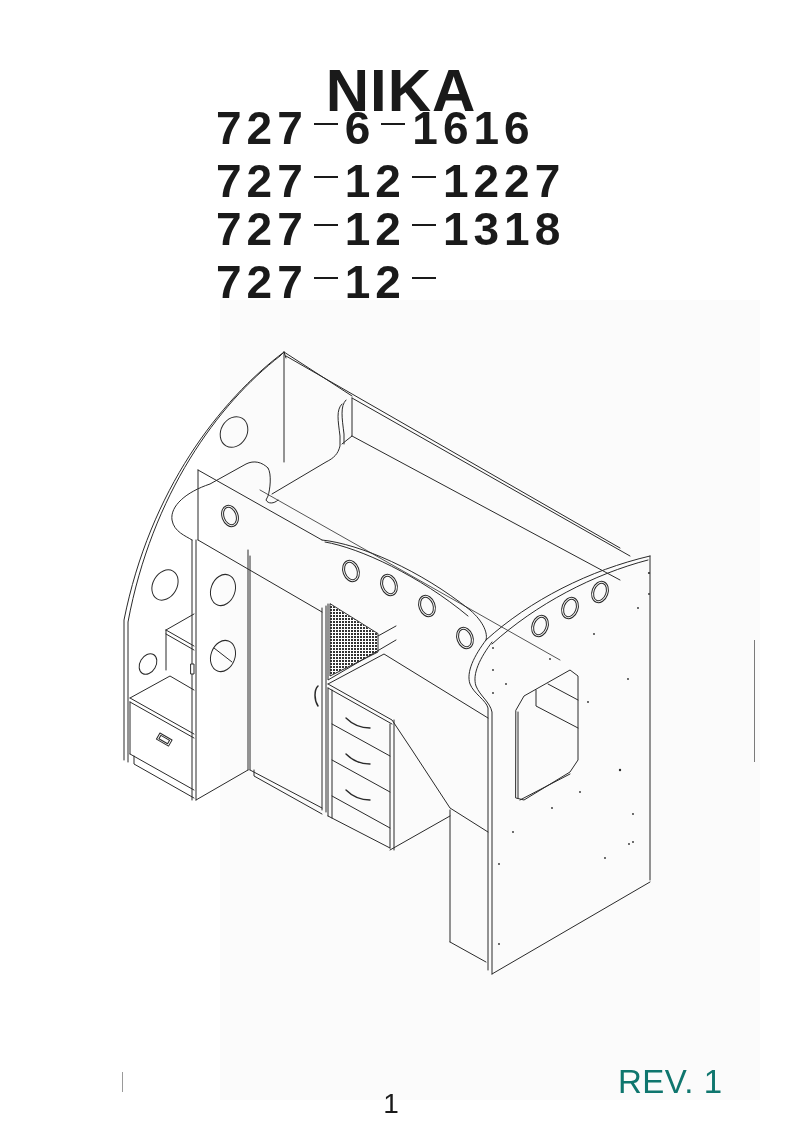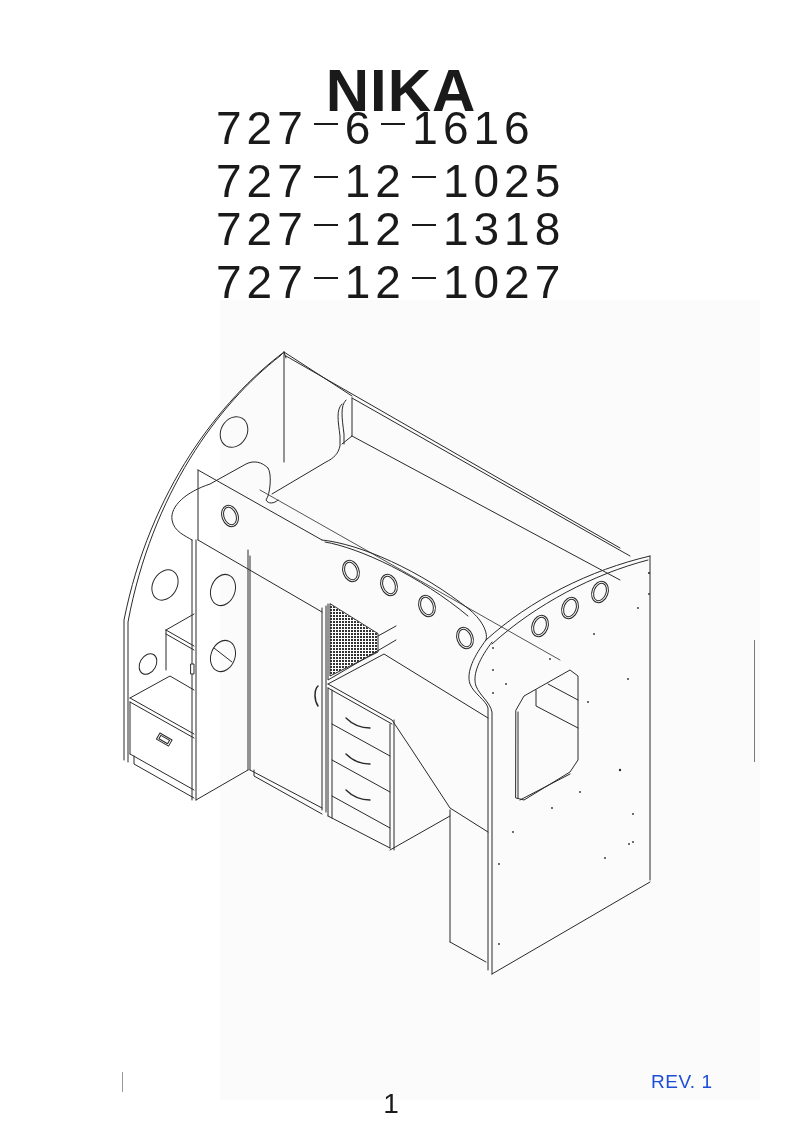--- a/index.html
+++ b/index.html
@@ -22,42 +22,42 @@
     font-weight: bold; font-size: 60px; letter-spacing: 1px;
     line-height: 70px;
     color: #1a1a1a;
   }
   .codes {
     position: absolute; left: 216px; top: 104px; width: 370px;
   }
   .code-row {
     display: flex; align-items: center;
     font-family: "Liberation Sans", sans-serif;
-    font-weight: normal; font-size: 46px; letter-spacing: 5px;
+    font-weight: bold; font-size: 46px; letter-spacing: 5px;
     height: 48px; line-height: 48px;
     color: #1a1a1a;
   }
   .code-row:nth-child(1) { margin-bottom: 5px; }
   .code-row:nth-child(2) { margin-bottom: 0px; }
   .code-row:nth-child(3) { margin-bottom: 5px; }
   .code-row .sep {
     display: inline-block; width: 24px; height: 2px; background: #1a1a1a;
     margin: 0 7px 0 6px; position: relative; top: -4px;
   }
   .drawing {
     position: absolute; left: 0; top: 0; width: 802px; height: 1134px;
   }
   .drawing svg { position: absolute; left: 0; top: 0; }
   .page-number {
     position: absolute; left: 376px; top: 1086px; width: 30px; text-align: center;
     font-size: 28px; line-height: 36px; color: #1a1a1a;
   }
   .revision {
-    position: absolute; left: 651px; top: 1064px;
-    font-size: 19px; line-height: 36px; color: #1d4ed8; letter-spacing: 0.5px;
+    position: absolute; left: 618px; top: 1064px;
+    font-size: 33px; line-height: 36px; color: #0f766e; letter-spacing: 0.5px;
   }
   .margin-mark-left {
     position: absolute; left: 122px; top: 1072px; width: 1px; height: 20px; background: #9a9a9a;
   }
   .margin-mark-right {
     position: absolute; left: 754px; top: 640px; width: 1px; height: 122px; background: #7a7a7a;
   }
 </style>
 </head>
 <body>
@@ -72,35 +72,34 @@
       <span class="sep"></span>
       <span>6</span>
       <span class="sep"></span>
       <span>1616</span>
   </div>
   <div class="code-row">
     <span>727</span>
       <span class="sep"></span>
       <span>12</span>
       <span class="sep"></span>
-      <span>1025</span>
+      <span>1227</span>
   </div>
   <div class="code-row">
     <span>727</span>
       <span class="sep"></span>
       <span>12</span>
       <span class="sep"></span>
       <span>1318</span>
   </div>
   <div class="code-row">
     <span>727</span>
       <span class="sep"></span>
       <span>12</span>
       <span class="sep"></span>
-      <span>1027</span>
   </div>
 </div>
 
 <div class="drawing">
   <svg width="802" height="1134" viewBox="0 0 802 1134" fill="none" stroke="#2a2a2a" stroke-width="1" stroke-linejoin="round" stroke-linecap="round">
     <defs>
       <pattern id="grille" width="3" height="3" patternUnits="userSpaceOnUse">
         <rect width="3" height="3" fill="#ffffff" stroke="none"></rect>
         <rect x="0" y="0" width="2" height="2" fill="#333" stroke="none"></rect>
       </pattern>

